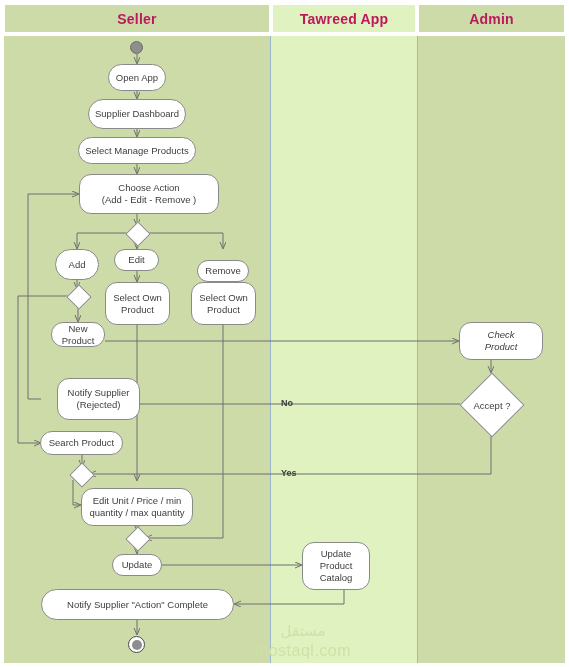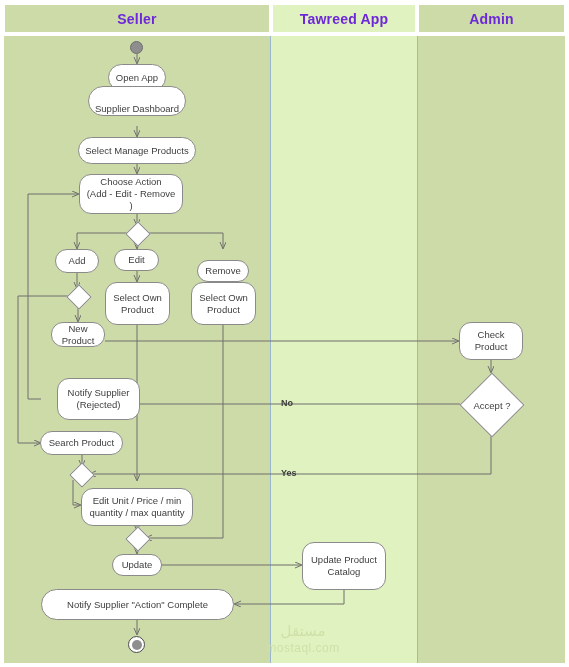--- a/index.html
+++ b/index.html
@@ -3,21 +3,21 @@
 <meta charset="utf-8">
 <style>
   html,body{margin:0;padding:0;background:#ffffff;}
   body{font-family:"Liberation Sans","DejaVu Sans",sans-serif;}
   #canvas{position:relative;width:569px;height:667px;background:#ffffff;overflow:hidden;}
 
   
   .lane-head{
     position:absolute;top:4px;height:29px;
     display:flex;align-items:center;justify-content:center;
-    font-size:14px;font-weight:bold;color:#6d28d9;letter-spacing:.2px;
+    font-size:14px;font-weight:bold;color:#be185d;letter-spacing:.2px;
     border:1px solid #ffffff;box-sizing:border-box;
   }
   
   .lane-body{
     position:absolute;top:36px;height:627px;box-sizing:border-box;
   }
   .lane-sep{position:absolute;top:36px;height:627px;width:1px;}
 
   
   .node{
@@ -58,21 +58,21 @@
   
   svg.edges{position:absolute;left:0;top:0;width:569px;height:667px;pointer-events:none;}
 
   
   .watermark{
     position:absolute;left:243px;top:622px;width:120px;height:36px;
     text-align:center;color:#cfe0a8;opacity:.95;pointer-events:none;
     font-size:13px;line-height:1.25;
   }
   .watermark .wm-ar{font-size:15px;letter-spacing:1px;}
-  .watermark .wm-en{font-size:12px;letter-spacing:.5px;}
+  .watermark .wm-en{font-size:16px;letter-spacing:.5px;}
 </style>
 </head>
 <body>
 
 <div id="canvas">
 
   <div class="lane-body" style="left:4px;width:266px;background:#cddba8;"></div>
   <div class="lane-body" style="left:271px;width:146px;background:#e0f2bf;"></div>
   <div class="lane-body" style="left:418px;width:147px;background:#cddba8;"></div>
   <div class="lane-sep" style="left:270px;background:#9ab6cf;"></div>
@@ -151,30 +151,30 @@
       <path d="M78,296 L18,296 L18,443 L40,443"></path>
     </g>
   </svg>
 
   <div class="start-dot" style="left:130px;top:41px;"></div>
   <div class="end-dot" style="left:128px;top:636px;"></div>
 
   <div class="node round" style="left:108px;top:64px;width:58px;height:27px;">
     <span>Open App</span>
   </div>
-  <div class="node round" style="left:88px;top:86px;width:98px;height:30px;align-items:flex-end;">
+  <div class="node round" style="left:88px;top:99px;width:98px;height:30px;">
     <span>Supplier Dashboard</span>
   </div>
   <div class="node round" style="left:78px;top:137px;width:118px;height:27px;justify-content:center;">
     <span>Select Manage Products</span>
   </div>
-  <div class="node soft" style="left:79px;top:174px;width:104px;height:40px;">
+  <div class="node soft" style="left:79px;top:174px;width:140px;height:40px;">
     <span class="ml">Choose Action<br>(Add - Edit - Remove )</span>
   </div>
-  <div class="node round" style="left:55px;top:249px;width:44px;height:24px;">
+  <div class="node round" style="left:55px;top:249px;width:44px;height:31px;">
     <span>Add</span>
   </div>
   <div class="node round" style="left:114px;top:249px;width:45px;height:22px;">
     <span>Edit</span>
   </div>
   <div class="node round" style="left:197px;top:249px;width:52px;height:22px;margin-top:11px;">
     <span>Remove</span>
   </div>
   <div class="node soft" style="left:105px;top:282px;width:65px;height:43px;">
     <span class="ml">Select Own<br>Product</span>
@@ -193,24 +193,24 @@
   </div>
   <div class="node soft" style="left:81px;top:488px;width:112px;height:38px;">
     <span class="ml">Edit Unit / Price / min<br>quantity / max quantity</span>
   </div>
   <div class="node round" style="left:112px;top:554px;width:50px;height:22px;">
     <span>Update</span>
   </div>
   <div class="node round" style="left:41px;top:589px;width:193px;height:31px;">
     <span>Notify Supplier "Action" Complete</span>
   </div>
-  <div class="node soft" style="left:302px;top:542px;width:84px;height:48px;">
+  <div class="node soft" style="left:302px;top:542px;width:68px;height:48px;">
     <span class="ml">Update Product<br>Catalog</span>
   </div>
-  <div class="node soft" style="left:459px;top:322px;width:64px;height:38px;">
+  <div class="node soft" style="left:459px;top:322px;width:84px;height:38px;font-style:italic;">
     <span class="ml">Check<br>Product</span>
   </div>
 
   <div class="diamond" style="left:129px;top:225px;width:16px;height:16px;"></div>
   <div class="diamond" style="left:70px;top:288px;width:16px;height:16px;"></div>
   <div class="diamond" style="left:73px;top:466px;width:16px;height:16px;"></div>
   <div class="diamond" style="left:129px;top:530px;width:16px;height:16px;"></div>
 
   <div class="diamond-big" style="left:469px;top:382px;width:44px;height:44px;transform:rotate(45deg);">
     <span class="dlabel">Accept ?</span>

